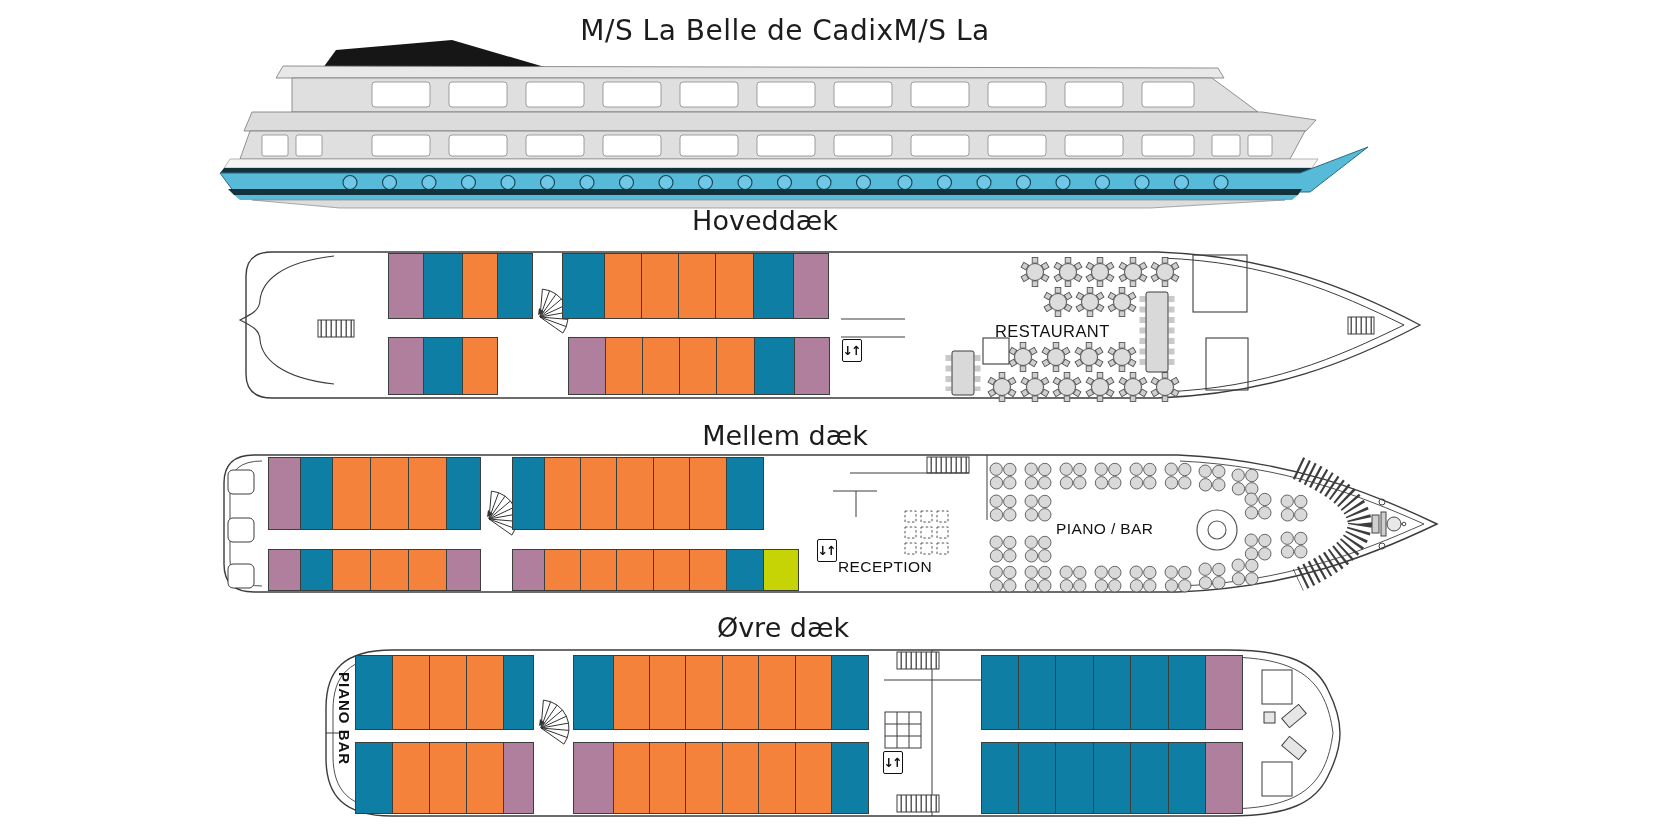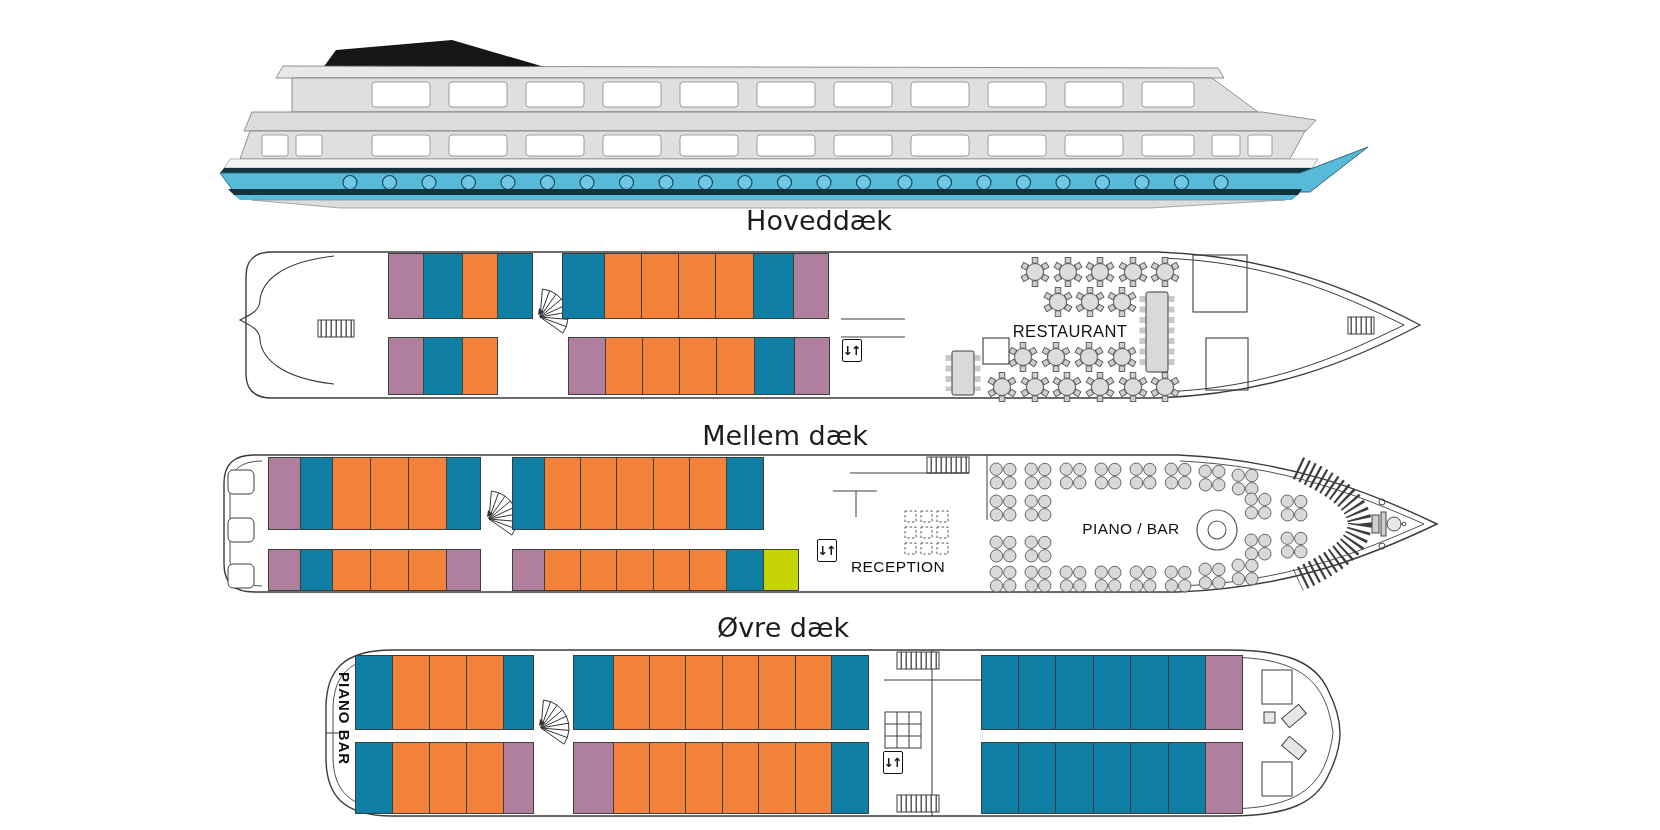--- a/index.html
+++ b/index.html
@@ -3,34 +3,34 @@
 <meta charset="utf-8">
 <style>
   html,body{margin:0;padding:0;background:#fff;}
   #stage{position:relative;width:1660px;height:830px;background:#fff;overflow:hidden;
          font-family:"DejaVu Sans",sans-serif;}
   #plan-svg{position:absolute;left:0;top:0;}
   .ship-title{position:absolute;left:460px;top:14px;width:650px;text-align:center;
       font-size:28px;font-weight:500;color:#1c1c1c;letter-spacing:.5px;}
   .deck-title{position:absolute;width:350px;text-align:center;font-size:27px;
       font-weight:500;color:#1c1c1c;}
-  #title-main{left:644px;top:205px;text-align:center;}
+  #title-main{left:590px;top:205px;text-align:center;}
   #title-middle{left:610px;top:420px;}
   #title-upper{left:608px;top:612px;}
   .cabin-row{position:absolute;display:flex;align-items:stretch;}
   .cabin{box-sizing:border-box;border:1px solid #3a3f3c;margin-left:-1px;}
   .cabin:first-child{margin-left:0;}
   .gapseg{box-sizing:border-box;margin-left:-1px;}
   #row-0-top{left:388px;top:253px;height:66px;}
   #row-0-bottom{left:388px;top:337px;height:58px;}
   #row-1-top{left:268px;top:457px;height:73px;}
   #row-1-bottom{left:268px;top:549px;height:42px;}
   #row-2-top{left:355px;top:655px;height:75px;}
   #row-2-bottom{left:355px;top:742px;height:72px;}
-  .room-label{position:absolute;text-align:center;color:#111;
+  .room-label{position:absolute;text-align:left;color:#111;
       font-family:"Liberation Sans",sans-serif;font-size:15.5px;letter-spacing:.4px;}
   #label-restaurant{left:995px;top:322px;width:150px;font-size:16.5px;}
   #label-lounge{left:1056px;top:520px;width:150px;}
   #label-reception{left:838px;top:558px;width:120px;}
   #label-pianobar{left:329px;top:672px;width:24px;height:140px;writing-mode:vertical-rl;
       text-align:left;font-weight:700;font-size:15px;letter-spacing:1px;}
   .elevator{position:absolute;width:20px;height:23px;box-sizing:border-box;
       border:1.6px solid #111;background:#fff;border-radius:2px;display:flex;
       align-items:center;justify-content:center;font-size:12.5px;font-weight:700;
       letter-spacing:-2px;color:#111;padding-right:2px;}
@@ -267,20 +267,21 @@
       <g transform="translate(1294,716) rotate(-40)">
             <rect x="-11" y="-6" width="22" height="12" fill="#E6E6E6"></rect>
           </g>
       <g transform="translate(1294,748) rotate(40)">
             <rect x="-11" y="-6" width="22" height="12" fill="#E6E6E6"></rect>
           </g>
     </g>
   </g>
 </svg>
 
+  <div class="ship-title">M/S La Belle de CadixM/S La</div>
   <div class="deck-title" id="title-main">Hoveddæk</div>
   <div class="deck-title" id="title-middle">Mellem dæk</div>
   <div class="deck-title" id="title-upper">Øvre dæk</div>
 
   <div class="cabin-row" id="row-0-top">
       <div class="cabin" style="width: 36px; background: rgb(176, 127, 157);"></div>
       <div class="cabin" style="width: 40px; background: rgb(15, 126, 165);"></div>
       <div class="cabin" style="width: 36px; background: rgb(245, 130, 59);"></div>
       <div class="cabin" style="width: 36px; background: rgb(15, 126, 165);"></div>
       <div class="gapseg" style="width: 31px;"></div>

